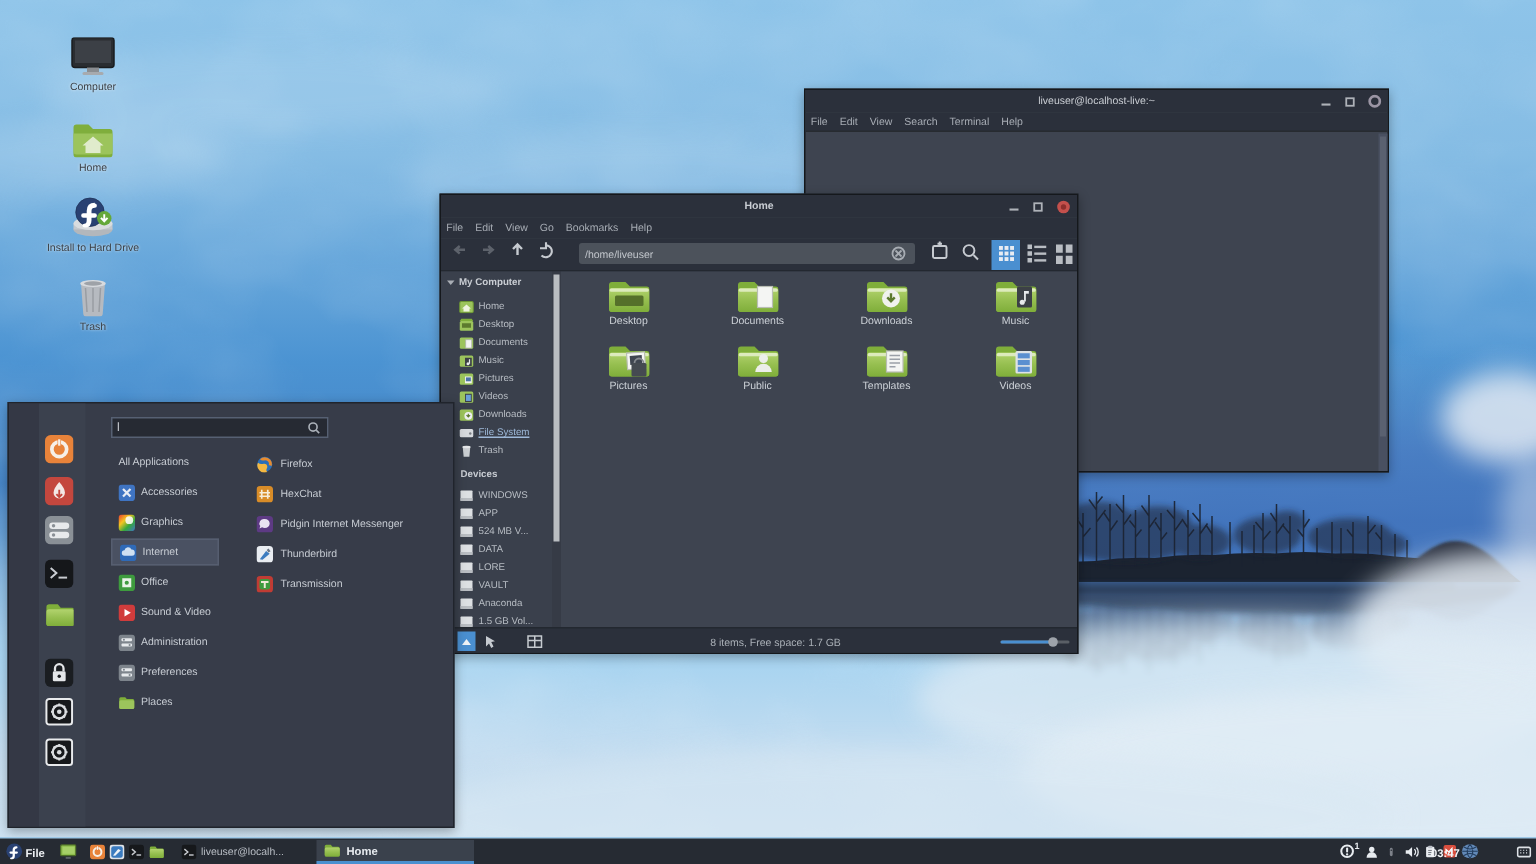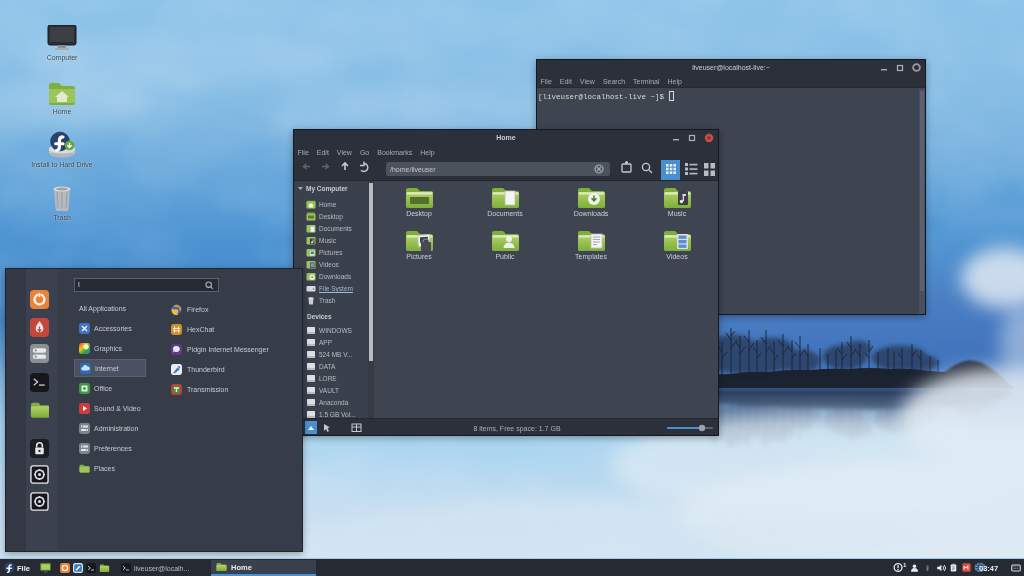--- a/index.html
+++ b/index.html
@@ -222,21 +222,20 @@
     </div>
   </div>
   <div class="menubar">
         <span>File</span>
         <span>Edit</span>
         <span>View</span>
         <span>Search</span>
         <span>Terminal</span>
         <span>Help</span>
       </div>
-  <div class="cont">[liveuser@localhost-live ~]$ <span style="display:inline-block;width:5px;height:9.5px;border:1px solid #d8dad4;vertical-align:-2px;"></span></div>
   <div class="sb">
         <i></i>
       </div>
 </div>
 
 <div id="fm" class="win">
   <div class="tbar"><b style="font-weight:bold;">Home</b>
     <div class="tbtns">
       <svg width="8" height="8" viewBox="0 0 8 8">
             <rect x="1" y="5" width="6" height="1.4" fill="#aeb2b8"></rect>
@@ -677,19 +676,19 @@
         <path d="M4.5,5 h4 M4.5,7 h4 M4.5,9 h2.5" stroke="#6a6f77" stroke-width="0.9"></path>
       </svg>
   <svg class="bicon" style="left:962px; width:9px; height:9px;" viewBox="0 0 13 13">
         <rect x="0.5" y="0.5" width="12" height="12" rx="2" fill="#d84f3f"></rect>
         <path d="M3,9.5 V5 l2.8,2.2 L8.5,4 v5.5" stroke="#fff" stroke-width="1.4" fill="none"></path>
       </svg>
   <svg class="bicon" style="left:974px; width:12px; height:11px; top:3px;" viewBox="0 0 15 13">
         <ellipse cx="7.5" cy="6.5" rx="6.8" ry="5.8" fill="#6289b8"></ellipse>
         <path d="M1,6.5 h13 M7.5,0.8 a8,8 0 0 1 0,11.4 a8,8 0 0 1 0,-11.4 M2.5,3 a9,9 0 0 0 10,0 M2.5,10 a9,9 0 0 1 10,0" stroke="#223c5c" stroke-width="0.9" fill="none"></path>
       </svg>
-  <b style="position:absolute; left:979px; top:5px; color:#f2f4f7; font-size:7.5px;">03:47</b>
+  <b style="position:absolute; left:954px; top:5px; color:#f2f4f7; font-size:7.5px;">03:47</b>
   <svg class="bicon" style="left:1011px; width:10px; height:10px;" viewBox="0 0 13 13">
         <rect x="1" y="2.5" width="11" height="8" rx="1.5" fill="none" stroke="#dde1e6" stroke-width="1.4"></rect>
         <path d="M3.2,5 h1 M5.7,5 h1 M8.2,5 h1 M3.2,7.2 h1 M5.7,7.2 h1 M8.2,7.2 h1" stroke="#dde1e6" stroke-width="1"></path>
       </svg>
 </div>
 </div>
 
 </body></html>

